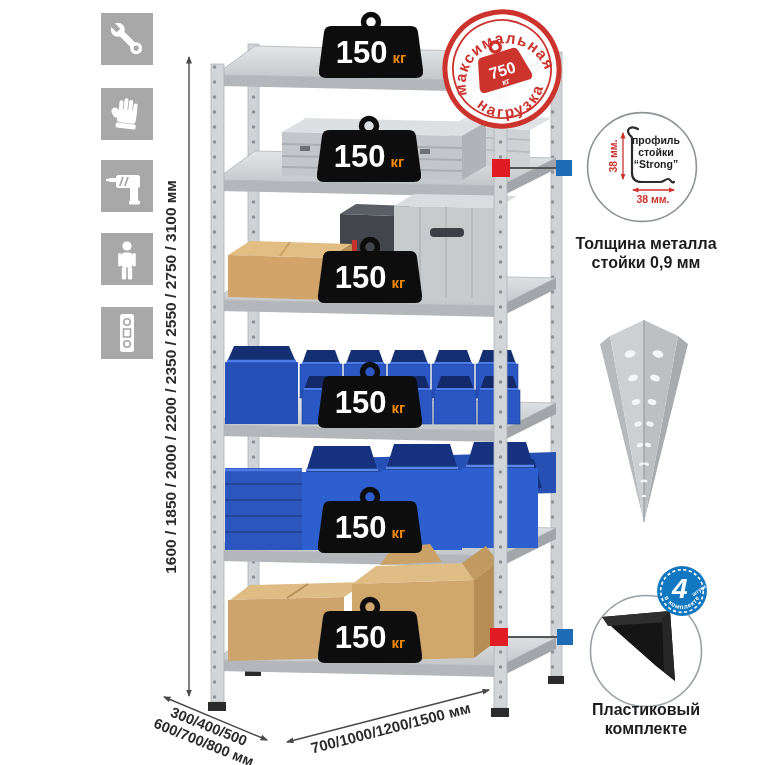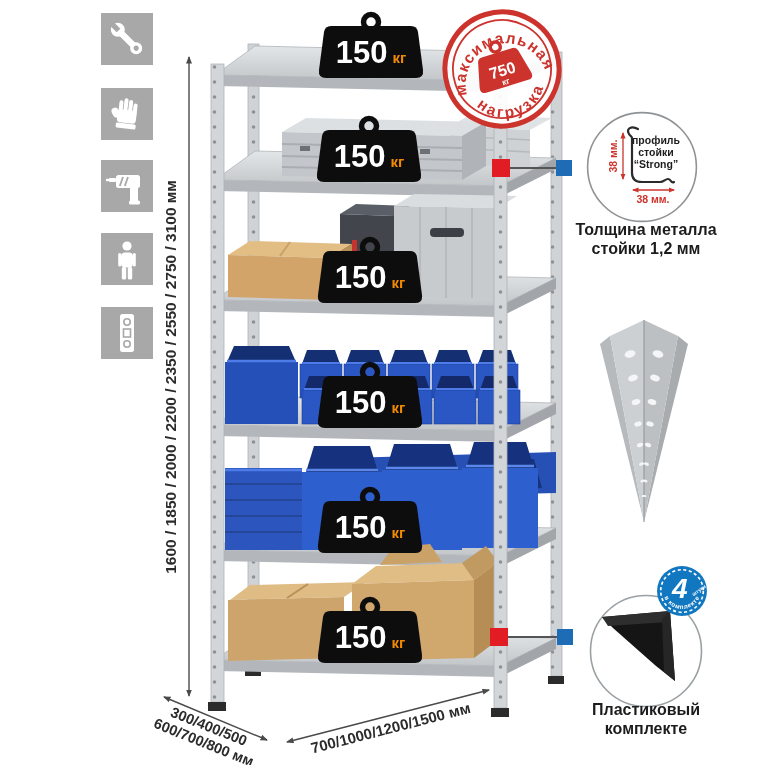--- a/index.html
+++ b/index.html
@@ -361,23 +361,23 @@
     <path d="M 52,18 C 45,14 40,18 43,23 C 44,25 46,25 46,27 L 46,62 C 46,68 50,71 56,71 L 74,71 C 78,71 79,68 82,68 C 85,68 85,73 88,71" fill="none" stroke="#2b2b2b" stroke-width="2.2" stroke-linecap="round"></path>
     <line x1="37" y1="22" x2="37" y2="68" stroke="#cd332d" stroke-width="1.3" marker-start="url(#arrRS)" marker-end="url(#arrR)"></line>
     <text transform="translate(31,45) rotate(-90)" text-anchor="middle" font-size="10.5" font-weight="bold" fill="#cd332d">38 мм.</text>
     <line x1="47" y1="79" x2="88" y2="79" stroke="#cd332d" stroke-width="1.3" marker-start="url(#arrRS)" marker-end="url(#arrR)"></line>
     <text x="67" y="92" text-anchor="middle" font-size="10.5" font-weight="bold" fill="#cd332d">38 мм.</text>
     <text x="70" y="33" text-anchor="middle" font-size="10.5" font-weight="bold" fill="#1d1d1d">профиль</text>
     <text x="70" y="45" text-anchor="middle" font-size="10.5" font-weight="bold" fill="#1d1d1d">стойки</text>
     <text x="70" y="57" text-anchor="middle" font-size="10.5" font-weight="bold" fill="#1d1d1d">“Strong”</text>
   </svg>
 
-  <div class="cap" style="left:568px;top:220px">
+  <div class="cap" style="left:568px;top:234px">
     <span>Толщина металла</span><br>
-    <span>стойки 1,2 мм</span>
+    <span>стойки 0,9 мм</span>
   </div>
 
   <svg class="abs" style="left:592px;top:312px" width="104" height="214" viewBox="0 0 104 214">
     <polygon points="8,32 18,24 52,210" fill="#b6babd"></polygon>
     <polygon points="96,32 86,24 52,210" fill="#a8acaf"></polygon>
     <polygon points="18,24 52,8 52,210" fill="#ccd0d3"></polygon>
     <polygon points="52,8 86,24 52,210" fill="#bcc0c3"></polygon>
     <line x1="52" y1="8" x2="52" y2="210" stroke="#8f9396" stroke-width="1"></line>
     <g fill="#f4f5f6">
       <ellipse cx="38" cy="42" rx="5.5" ry="3.6" transform="rotate(-16 38 42)"></ellipse>

